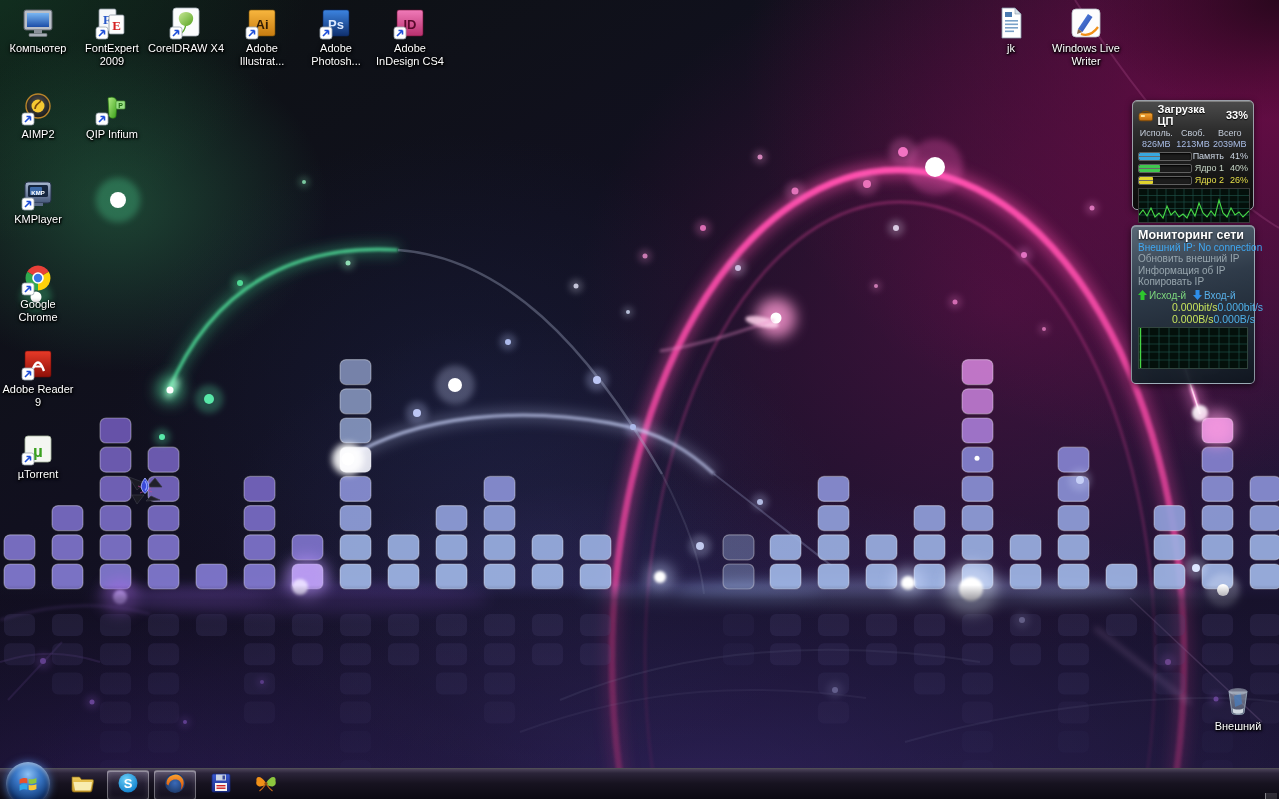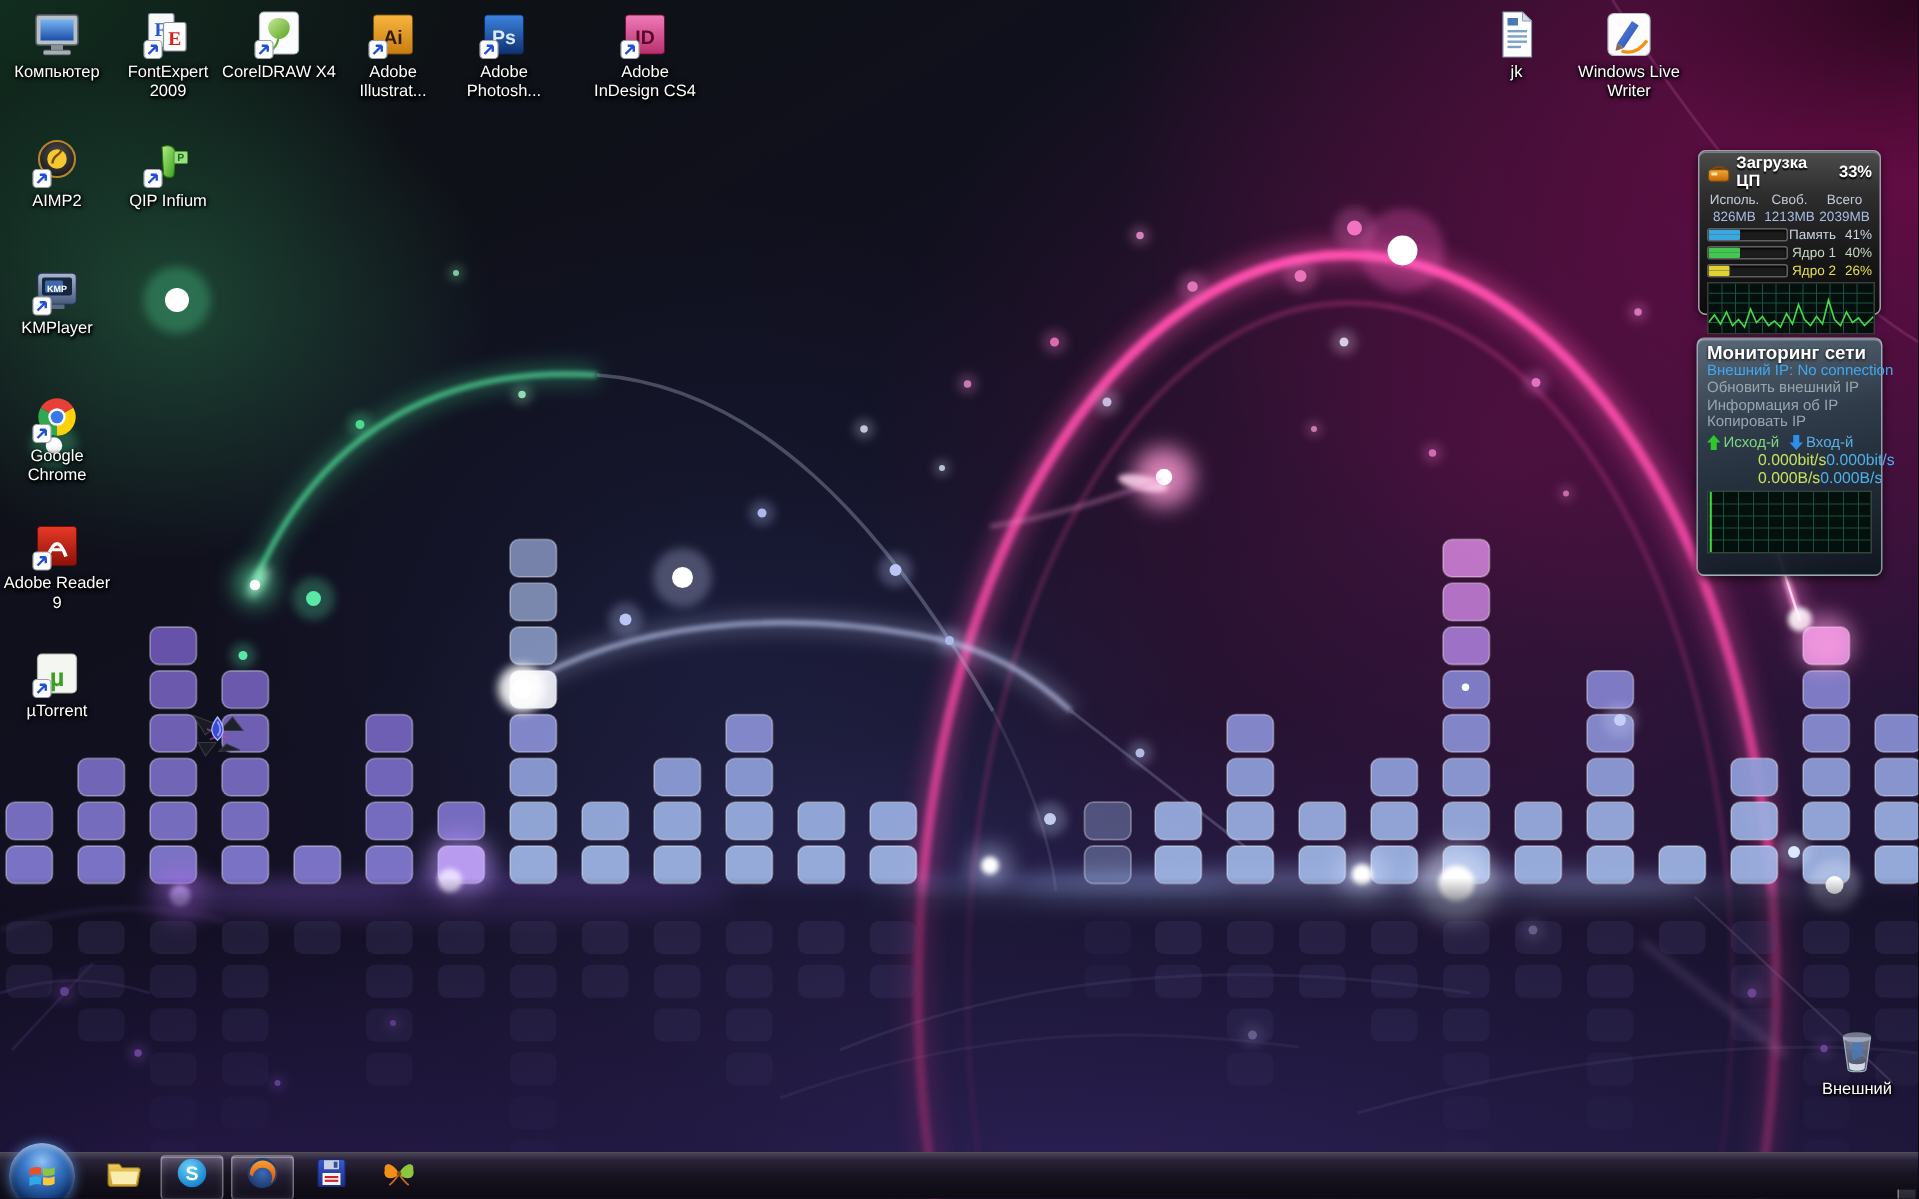--- a/index.html
+++ b/index.html
@@ -498,21 +498,21 @@
                 <stop offset="1" stop-color="#10306e"></stop>
               </linearGradient>
             </defs>
             <rect x="4" y="4" width="26" height="26" rx="2" fill="url(#g-ps)" stroke="#0a2a66" stroke-width="0.6"></rect>
             <text x="17" y="23" font-size="13" font-weight="bold" fill="#dceaff" text-anchor="middle">Ps</text>
             <rect x="1" y="21" width="12" height="12" rx="2.5" fill="#fff" stroke="#9aa4ae" stroke-width="0.8"></rect>
             <path d="M4,30 L9.5,24.5 M9.5,24.5 h-4 M9.5,24.5 v4" stroke="#1e4ed8" stroke-width="1.6" fill="none"></path>
           </svg></div>
         <div class="ic-label">Adobe Photosh...</div>
       </div>
-      <div class="icon-cell" style="left: 372px; top: 6px; margin-left: 20px;">
+      <div class="icon-cell" style="left: 372px; top: 6px;">
         <div class="ic-img"><svg width="34" height="34" viewBox="0 0 34 34" font-family="Liberation Sans,sans-serif">
             <defs>
               <linearGradient id="g-id" x1="0" y1="0" x2="0" y2="1">
                 <stop offset="0" stop-color="#f07ab8"></stop>
                 <stop offset="1" stop-color="#b8306e"></stop>
               </linearGradient>
             </defs>
             <rect x="4" y="4" width="26" height="26" rx="2" fill="url(#g-id)" stroke="#701038" stroke-width="0.6"></rect>
             <text x="17" y="23" font-size="13" font-weight="bold" fill="#58082a" text-anchor="middle">ID</text>
             <rect x="1" y="21" width="12" height="12" rx="2.5" fill="#fff" stroke="#9aa4ae" stroke-width="0.8"></rect>

